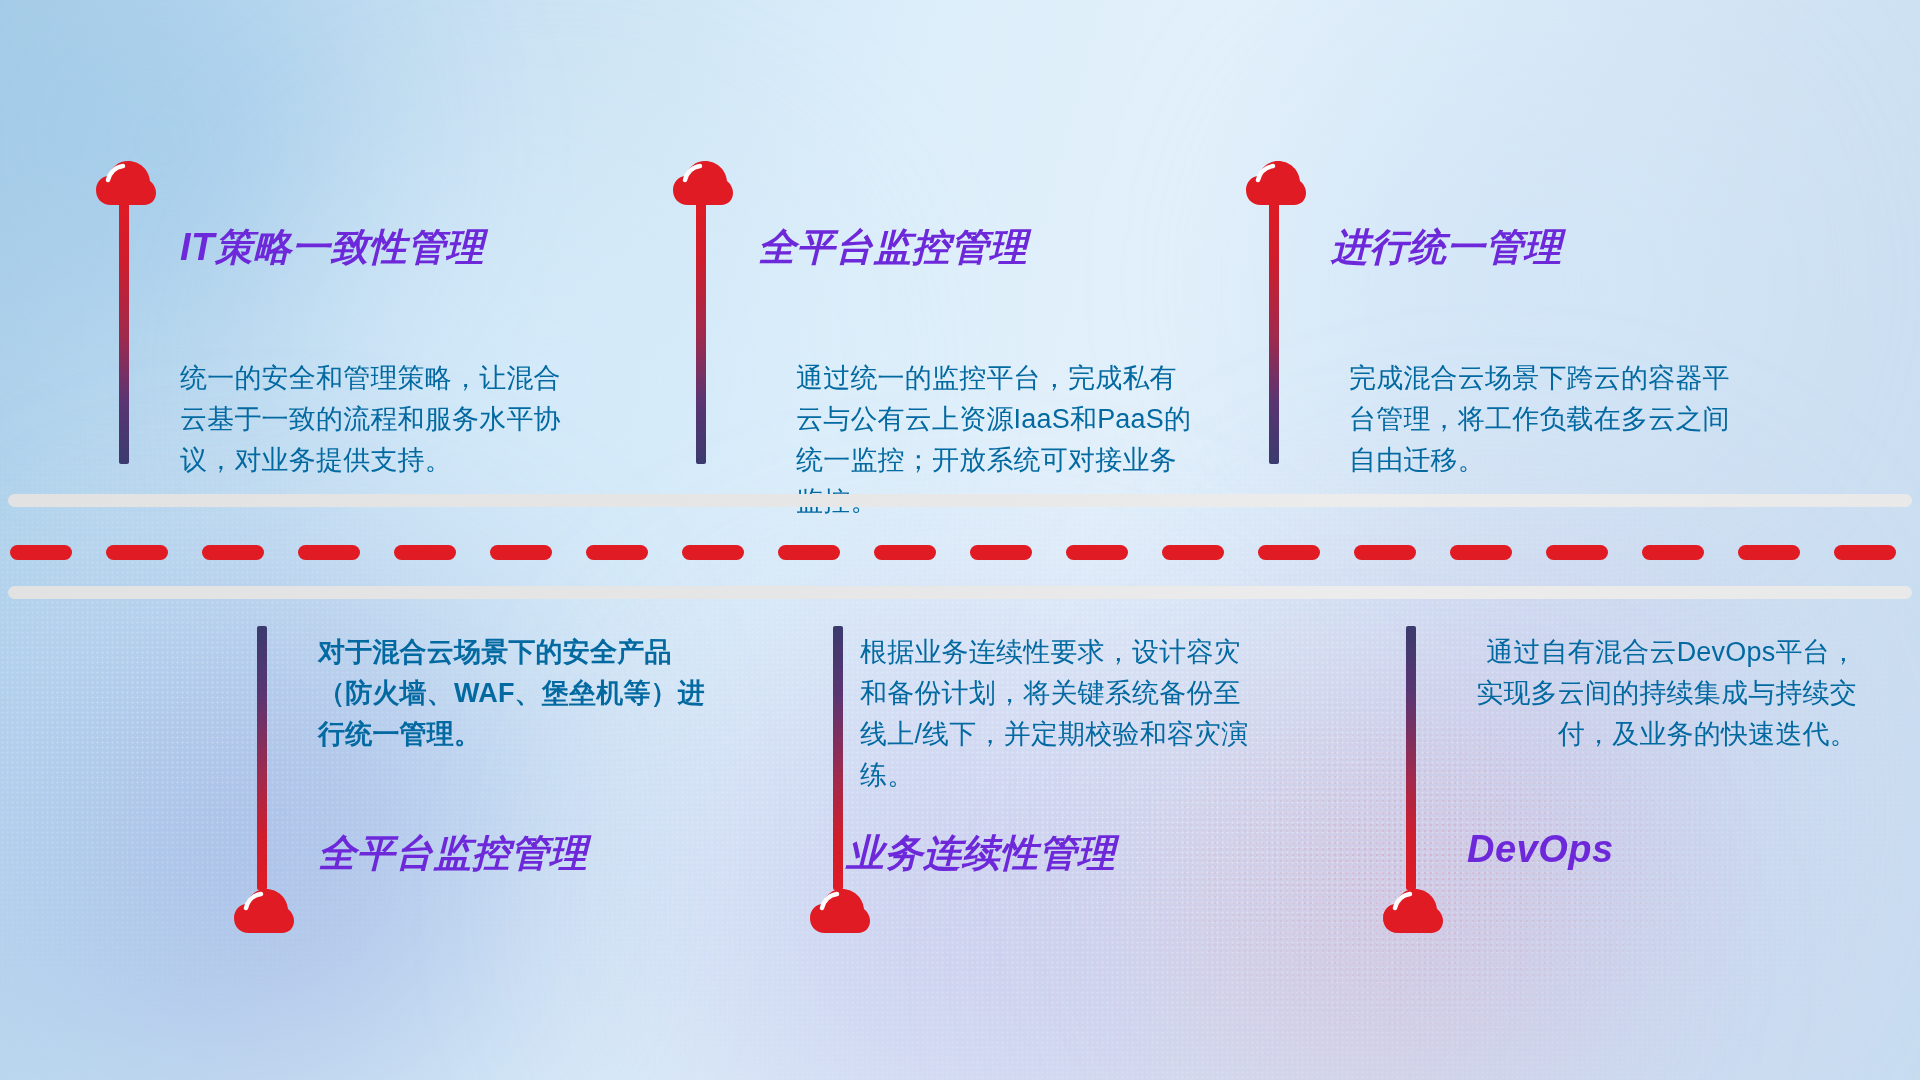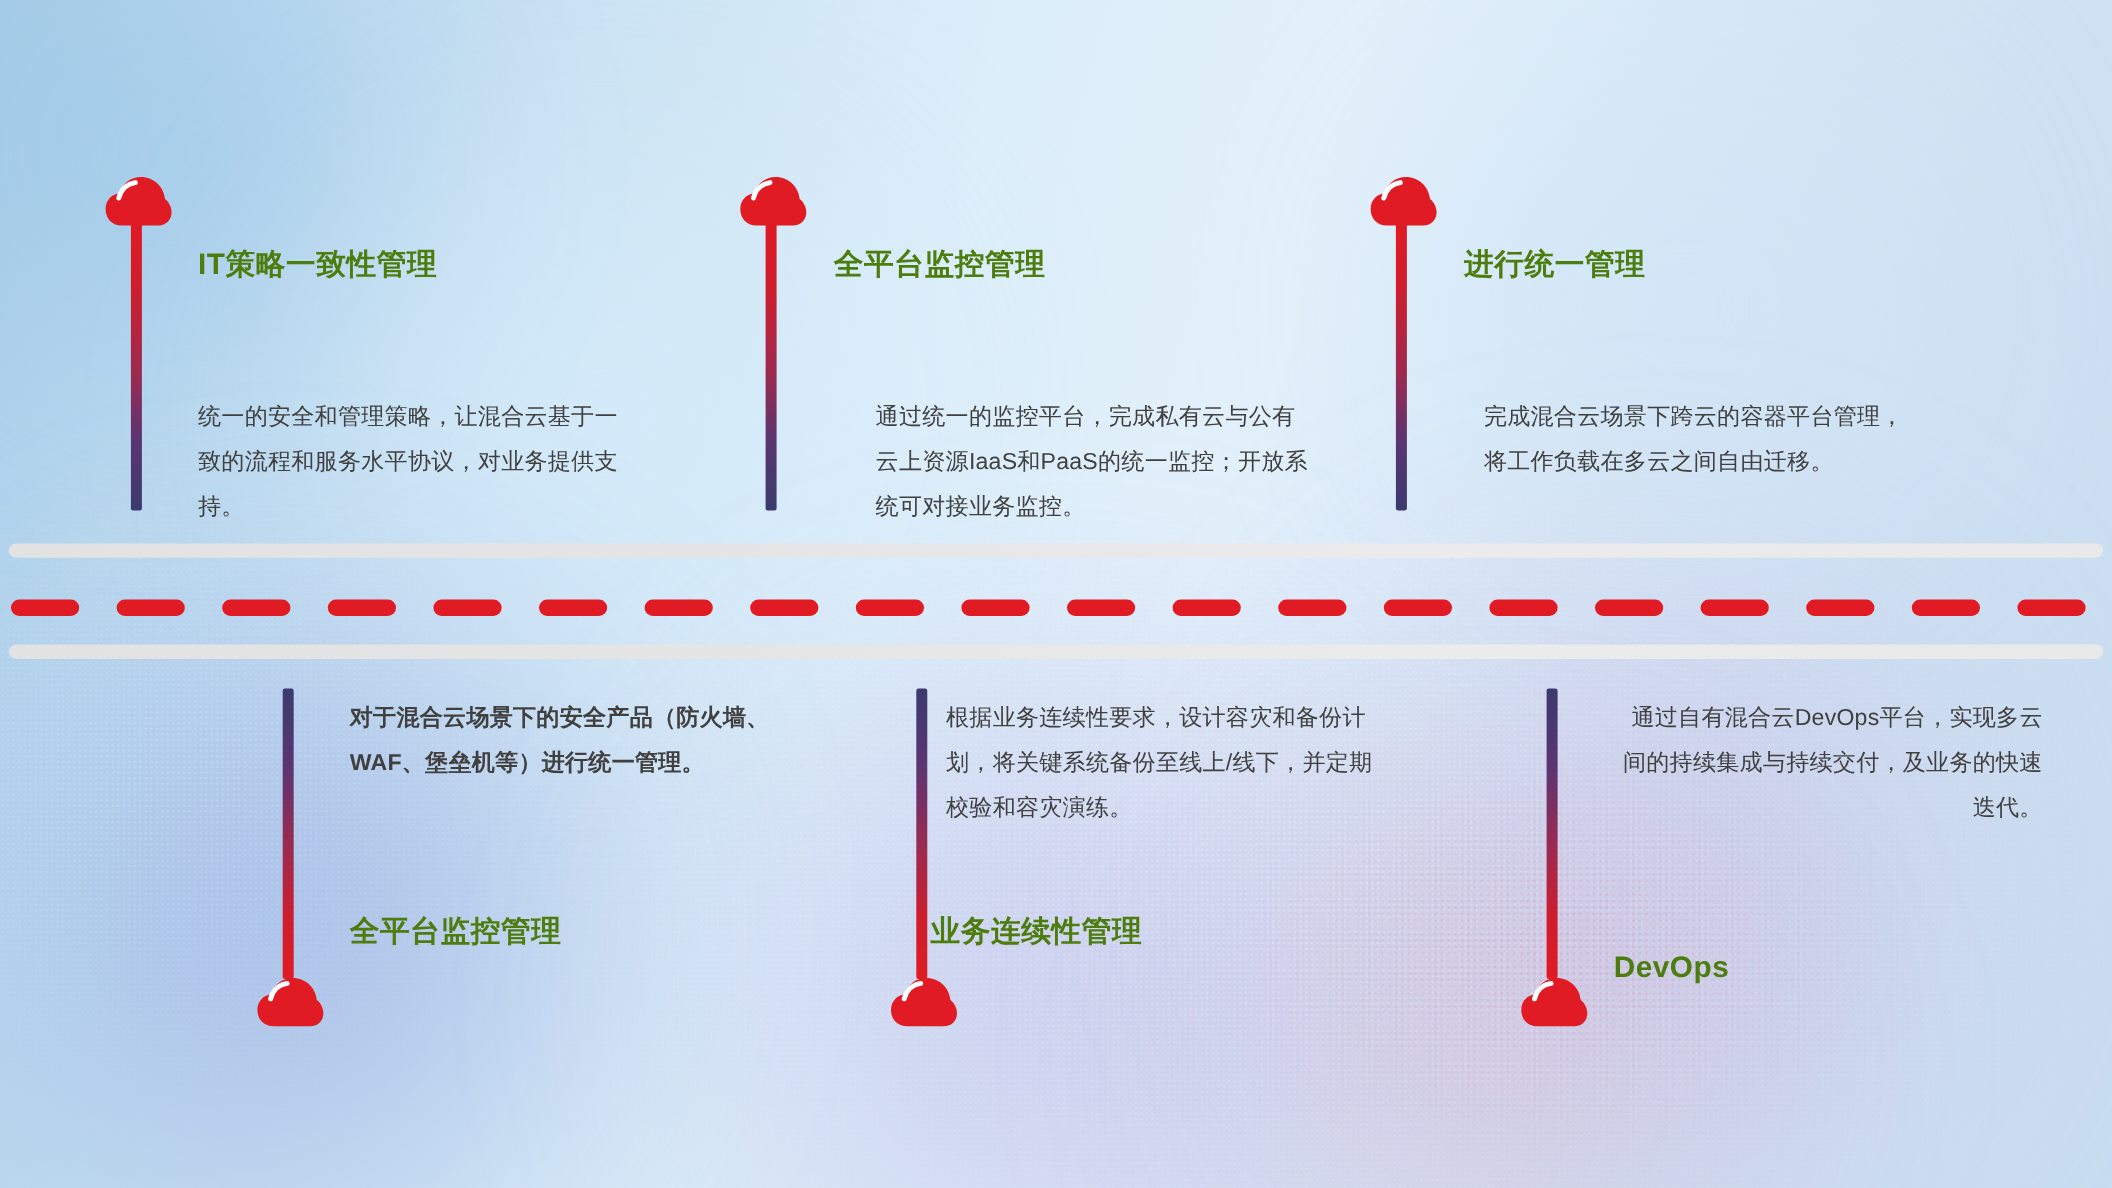--- a/index.html
+++ b/index.html
@@ -78,26 +78,26 @@
   .col{position:absolute;}
 
   .stem{position:absolute;width:10px;border-radius:2px;}
   .stem.down{background:linear-gradient(180deg,#e01b24 0%,#d01d2c 22%,#9e2a4e 52%,#5a3572 76%,#3b3a6e 100%);}
   .stem.up{background:linear-gradient(180deg,#3b3a6e 0%,#5a3572 26%,#9e2a4e 56%,#d01d2c 80%,#e01b24 100%);}
 
   .cloud{position:absolute;width:62px;height:46px;}
 
   .heading{
     position:absolute;
-    font-size:27px;font-weight:700;color:#4d7c0f;
-    letter-spacing:.5px;white-space:nowrap;
+    font-size:38px;font-weight:700;color:#6d28d9;
+    letter-spacing:.5px;white-space:nowrap;font-style:italic;
   }
   .para{
     position:absolute;
-    font-size:21px;line-height:41px;color:#404040;
+    font-size:27px;line-height:41px;color:#0369a1;
     width:400px;letter-spacing:.2px;
   }
 </style>
 </head>
 <body>
 
 <div id="stage">
 
   <div class="bg-base"></div>
   <div class="bloom bloom-g"></div>
@@ -198,16 +198,16 @@
 
   <div class="col">
     <div class="stem up" style="left:1406px;top:626px;height:264px;"></div>
     <div class="cloud" style="left:1382px;top:888px;">
       <svg viewBox="0 0 62 46" width="62" height="46">
         <path d="M16 45 C6 45 1 38 1 30 C1 22 7 16 14 16 C16 7 24 1 33 1 C45 1 54 10 55 21 C59 24 61 29 61 33 C61 40 56 45 49 45 Z" fill="#e01b24"></path>
         <path d="M13 20 C15 12 21 7 28 6" stroke="#ffffff" stroke-width="4.5" stroke-linecap="round" fill="none"></path>
       </svg>
     </div>
     <div class="para" style="left:1467px;top:632px;width:390px;text-align:right;">通过自有混合云DevOps平台，实现多云间的持续集成与持续交付，及业务的快速迭代。</div>
-    <div class="heading" style="left:1467px;top:828px;margin-top:36px;">DevOps</div>
+    <div class="heading" style="left:1467px;top:828px;">DevOps</div>
   </div>
 
 </div>
 
 </body></html>

